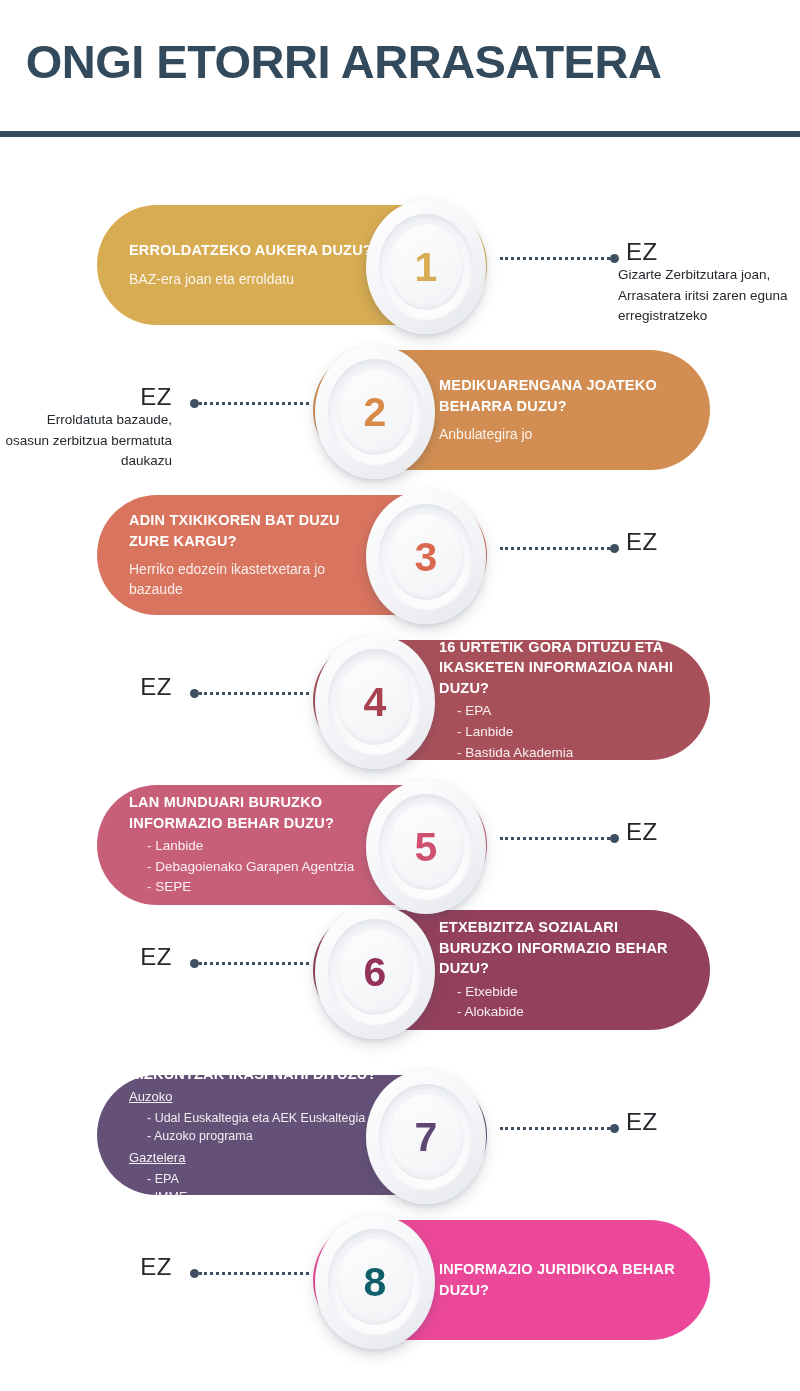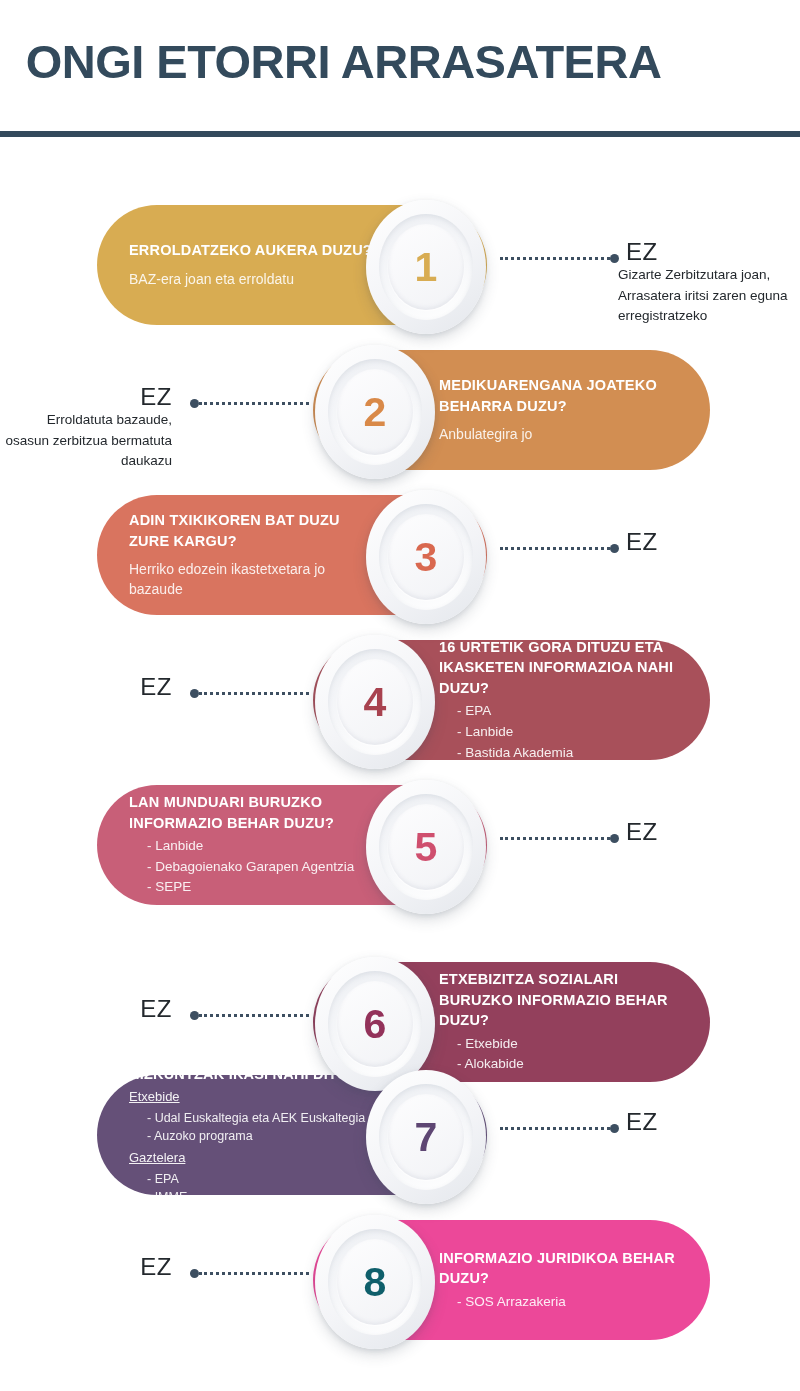--- a/index.html
+++ b/index.html
@@ -363,21 +363,21 @@
           </div>
         </div>
         <div class="ez-block">
           <div class="connector">
             <div class="conn-line"></div>
             <div class="conn-dot"></div>
           </div>
           <div class="ez-label">EZ</div>
         </div>
       </div>
-      <div class="row right nodesc" style="top: 952px; padding-left: 20px;">
+      <div class="row right nodesc" style="top: 900px; padding-left: 20px;">
         <div class="pill" style="background: rgb(147, 64, 92);">
           <div class="pill-text">
             <div class="q-title">ETXEBIZITZA SOZIALARI BURUZKO INFORMAZIO BEHAR DUZU?</div>
             <ul class="q-list">
               <li>- Etxebide</li>
               <li>- Alokabide</li>
             </ul>
           </div>
         </div>
         <div class="badge">
@@ -392,21 +392,21 @@
             <div class="conn-line"></div>
             <div class="conn-dot"></div>
           </div>
           <div class="ez-label">EZ</div>
         </div>
       </div>
       <div class="row left nodesc" style="top: 1065px;">
         <div class="pill" style="background: rgb(101, 80, 120);">
           <div class="pill-text">
             <div class="q-title">HIZKUNTZAK IKASI NAHI DITUZU?</div>
-            <div class="q-group-head">Etxebide</div>
+            <div class="q-group-head">Auzoko</div>
             <ul class="q-list tight">
               <li>- Udal Euskaltegia eta AEK Euskaltegia</li>
               <li>- Auzoko programa</li>
             </ul>
             <div class="q-group-head">Gaztelera</div>
             <ul class="q-list tight">
               <li>- EPA</li>
               <li>- IMME</li>
             </ul>
           </div>
@@ -423,23 +423,20 @@
             <div class="conn-line"></div>
             <div class="conn-dot"></div>
           </div>
           <div class="ez-label">EZ</div>
         </div>
       </div>
       <div class="row right nodesc" style="top: 1210px;">
         <div class="pill" style="background: #ec4899;">
           <div class="pill-text">
             <div class="q-title">INFORMAZIO JURIDIKOA BEHAR DUZU?</div>
-            <ul class="q-list">
-              <li>- SOS Arrazakeria</li>
-            </ul>
           </div>
         </div>
         <div class="badge">
           <div class="ring-outer"></div>
           <div class="ring-mid"></div>
           <div class="ring-inner">
             <span class="badge-num" style="color: rgb(15, 95, 107);">8</span>
           </div>
         </div>
         <div class="ez-block">

